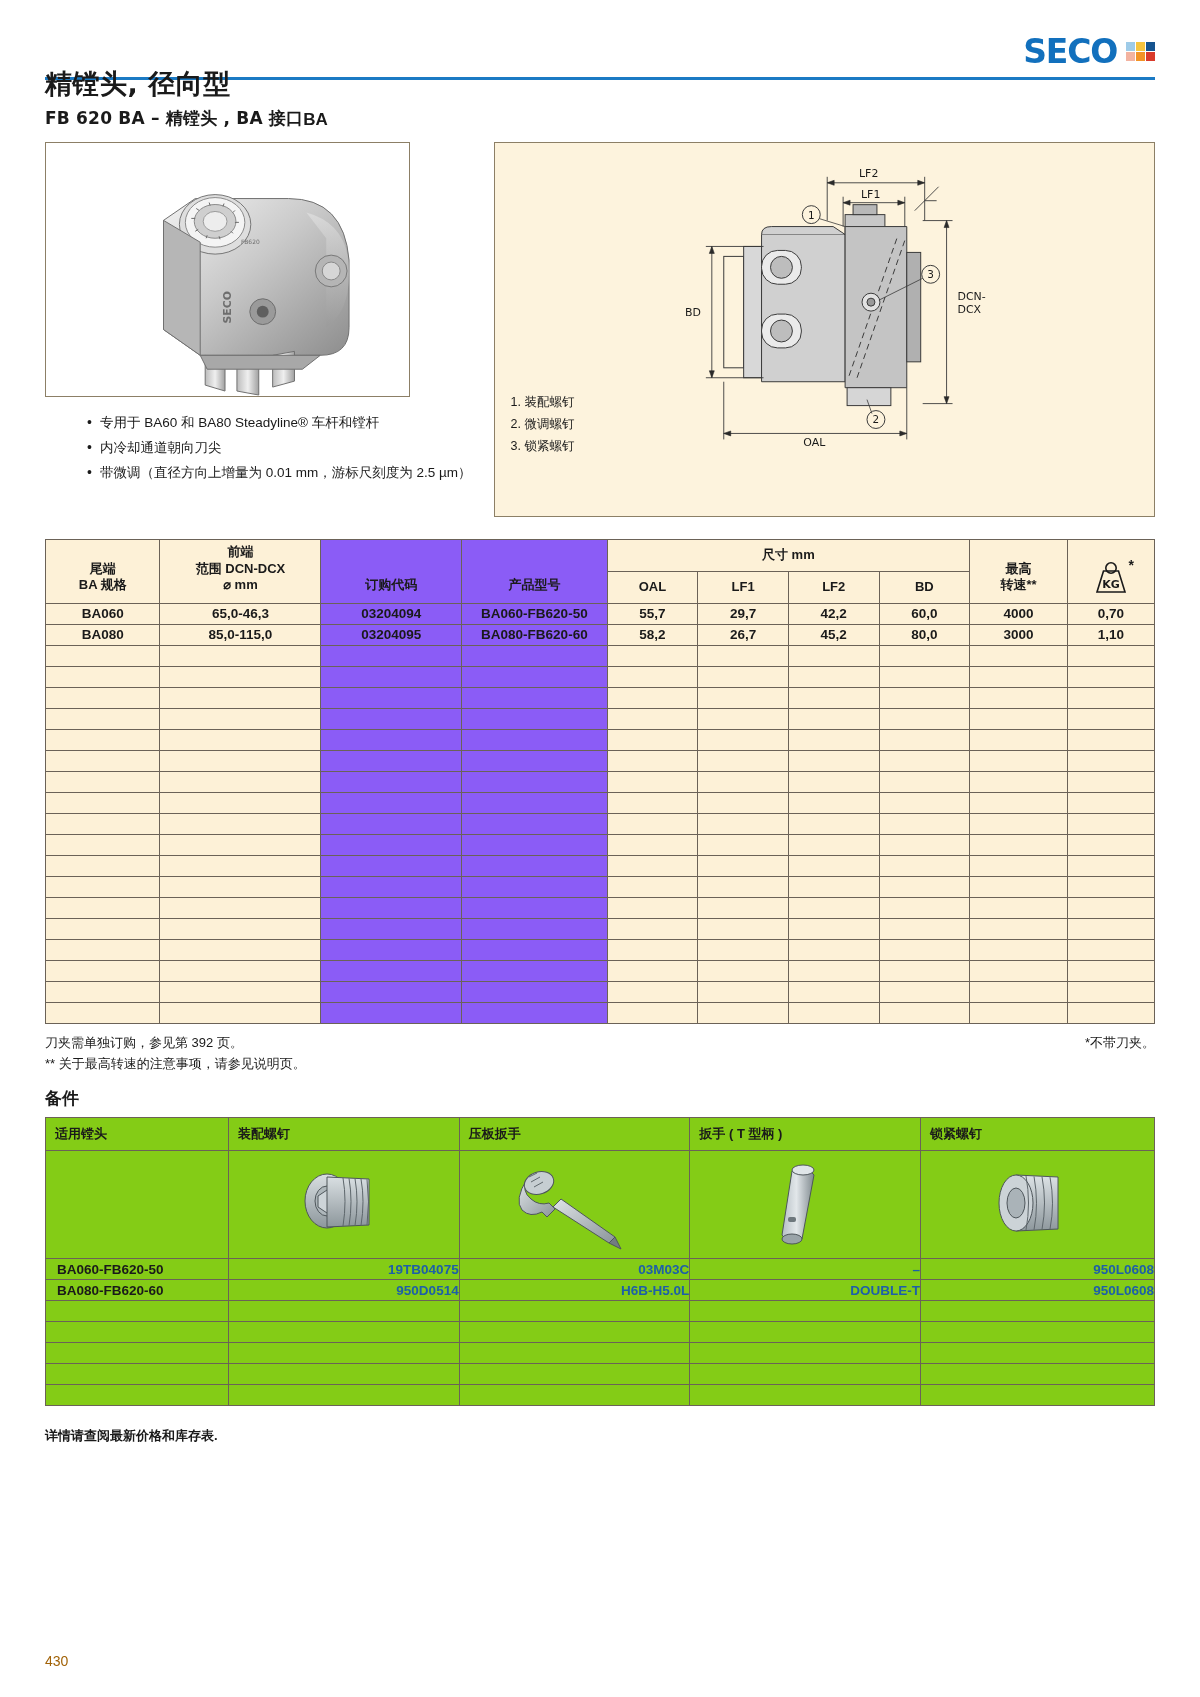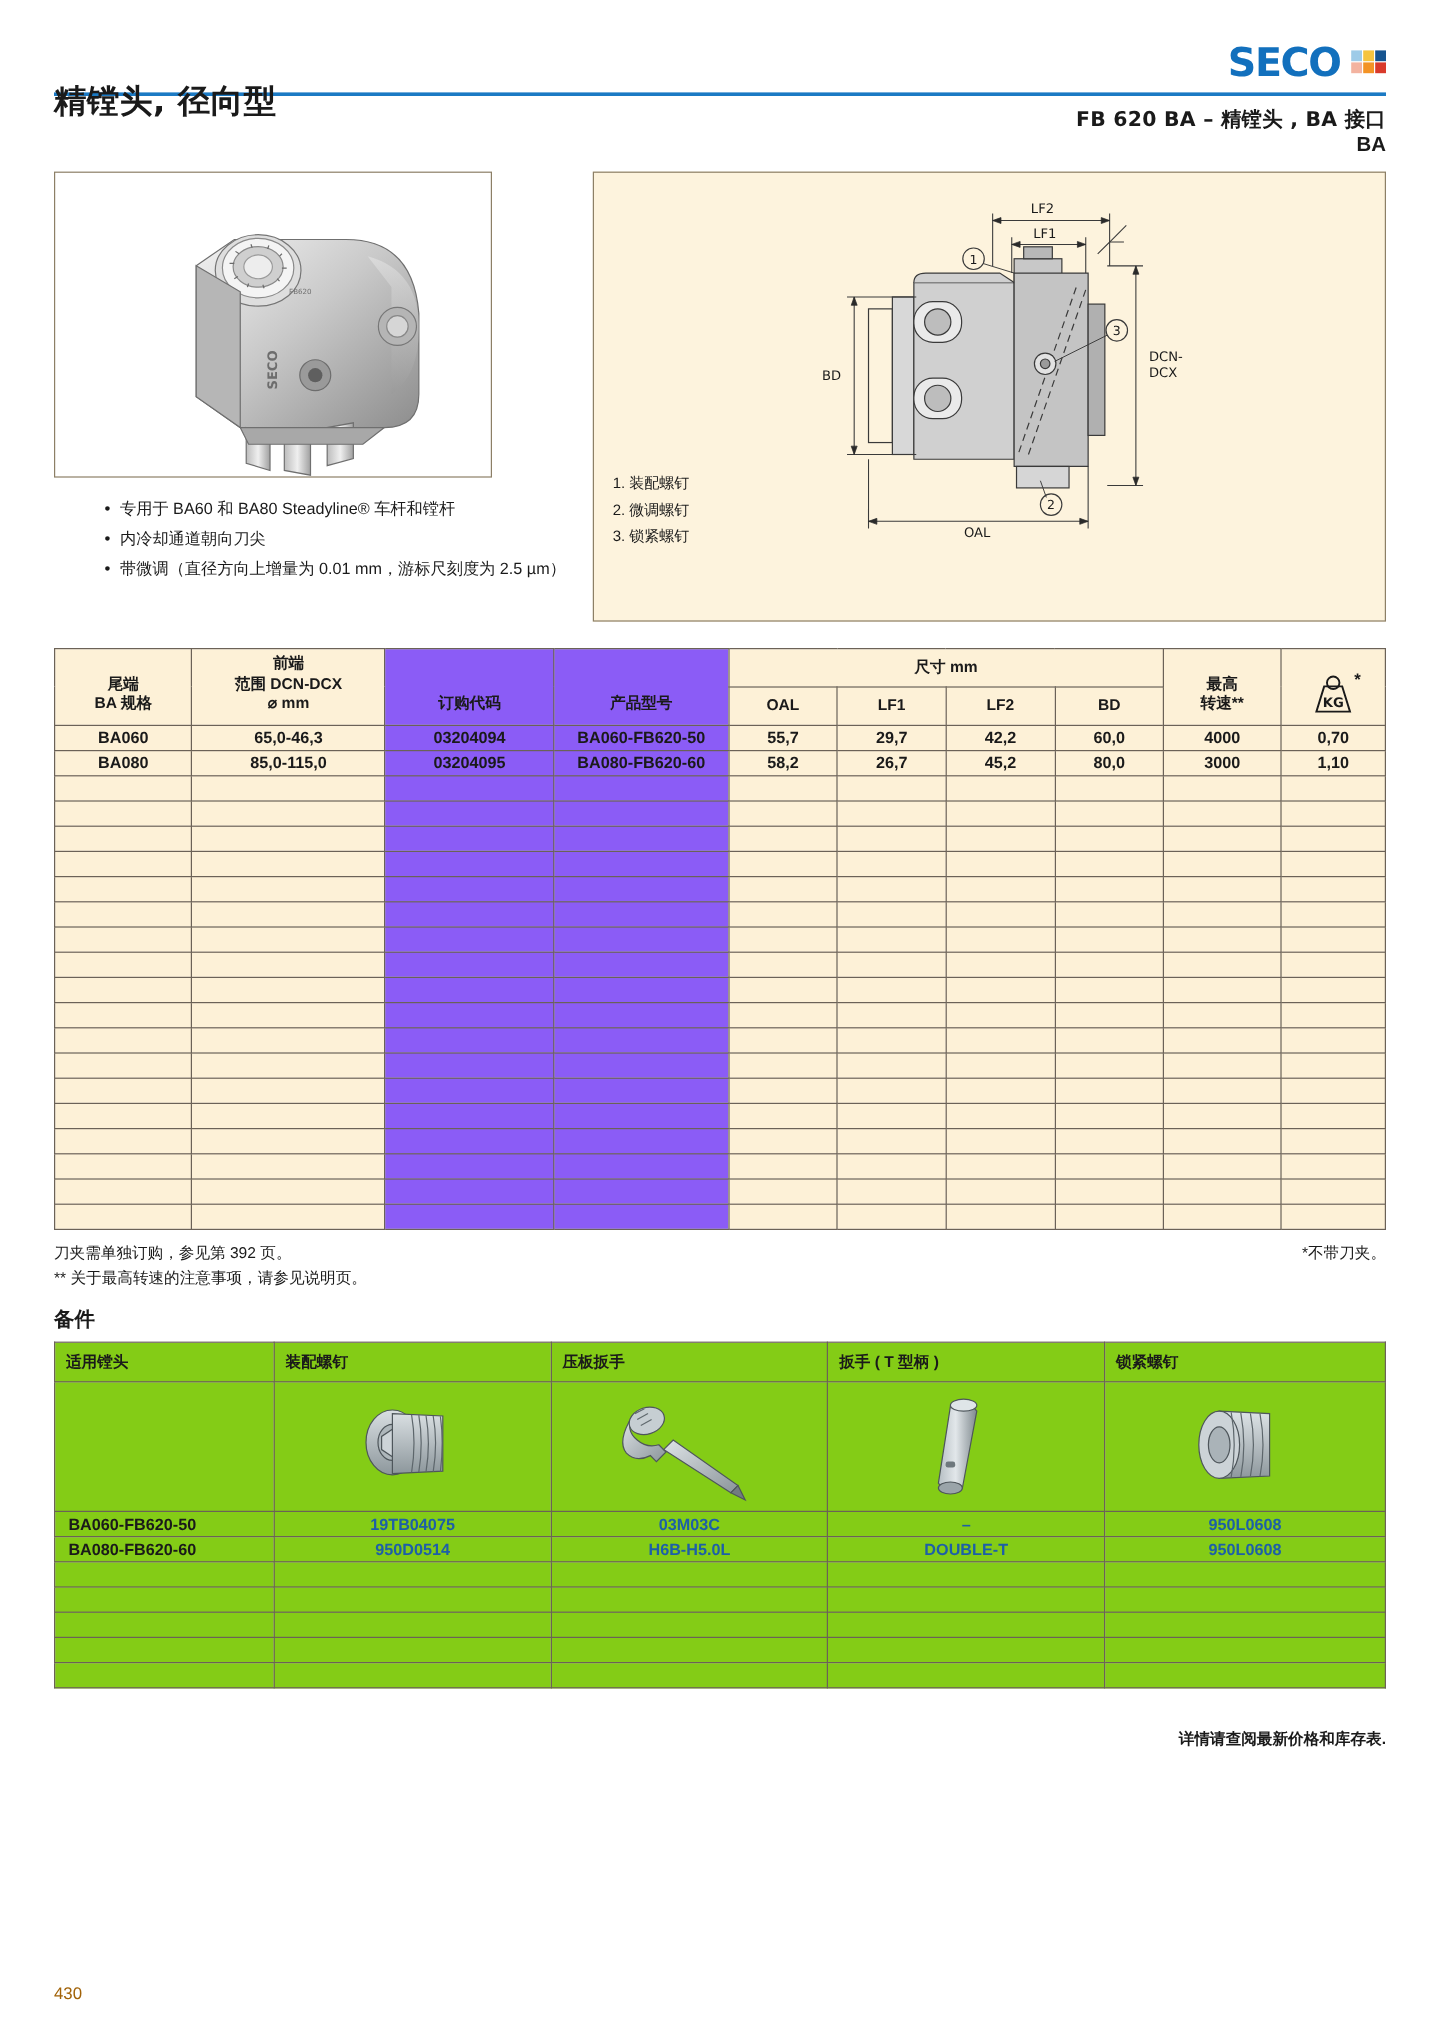--- a/index.html
+++ b/index.html
@@ -29,21 +29,21 @@
   .logo-text {
     font-size:33px; font-weight:700; color:#1270bd;
     letter-spacing:-1.2px;
     font-family:"DejaVu Sans","Liberation Sans",sans-serif;
   }
   .logo-grid { display:grid; grid-template-columns:repeat(3,9px); grid-template-rows:repeat(2,9px); gap:1px; }
   .logo-grid i { display:block; width:9px; height:9px; }
 
   .rule-blue { height:3px; background:#1b7ac4; margin-top:7px; }
 
-  .subhdr { display:flex; justify-content:center; align-items:flex-end; margin-top:8px;flex-direction:column; }
+  .subhdr { display:flex; justify-content:flex-start; align-items:flex-end; margin-top:27px; }
   .subhdr-left { font-size:17px; font-weight:700; letter-spacing:.2px;
     font-family:"DejaVu Sans","Liberation Sans",sans-serif; }
   .subhdr-right { font-size:17px; font-weight:700; }
 
   
   .panels { display:flex; gap:22px; margin-top:12px; align-items:flex-start; }
 
   .photo-box {
     width:365px; height:255px; border:1px solid #8c7f66;
     background:#ffffff; position:relative; overflow:hidden;
@@ -83,25 +83,25 @@
 
   .sec-title { font-size:17px; font-weight:700; margin-top:13px; margin-bottom:7px;
     font-family:"DejaVu Sans","Liberation Sans",sans-serif; }
 
   
   .acctbl { font-size:13px; }
   .acctbl th, .acctbl td { border:1px solid #6b6257; background:#84cc16; padding:0; }
   .acctbl th { text-align:left; font-weight:700; font-size:13px; padding:7px 9px; height:30px; vertical-align:top; }
   .acctbl th.first, .acctbl td.first { background:#84cc16;margin-left:38px; }
   .acctbl .imgrow td { height:108px; text-align:center; vertical-align:middle; }
-  .acctbl td { height:21px; text-align:center; font-weight:700; font-size:13.5px; color:#1d5fa8; }
+  .acctbl td { height:21px; text-align:right; font-weight:700; font-size:13.5px; color:#1d5fa8; }
   .acctbl td.first { color:#1a1a1a; text-align:left; padding-left:11px; }
   .acctbl tr.blank td { height:21px; }
 
-  .footnote { margin-top:33px; font-size:13px; font-weight:700;text-align:right; }
+  .footnote { margin-top:21px; font-size:13px; font-weight:700; }
   .pagenum { position:absolute; left:45px; bottom:28px; font-size:14px; color:#a16207; }
 
   .svgfull { width:100%; height:100%; display:block; }
 </style>
 </head>
 <body>
 
 <div class="page">
 
   <div class="hdr">

